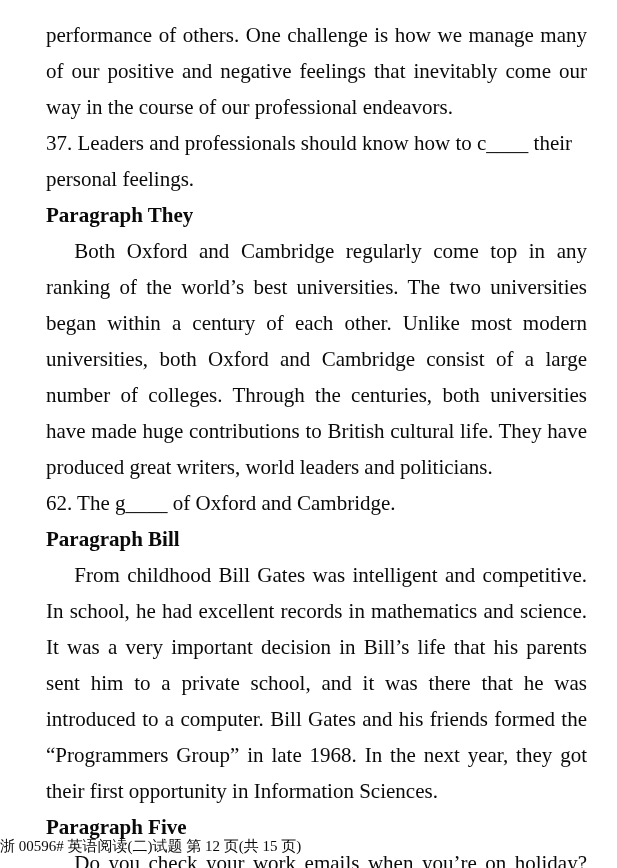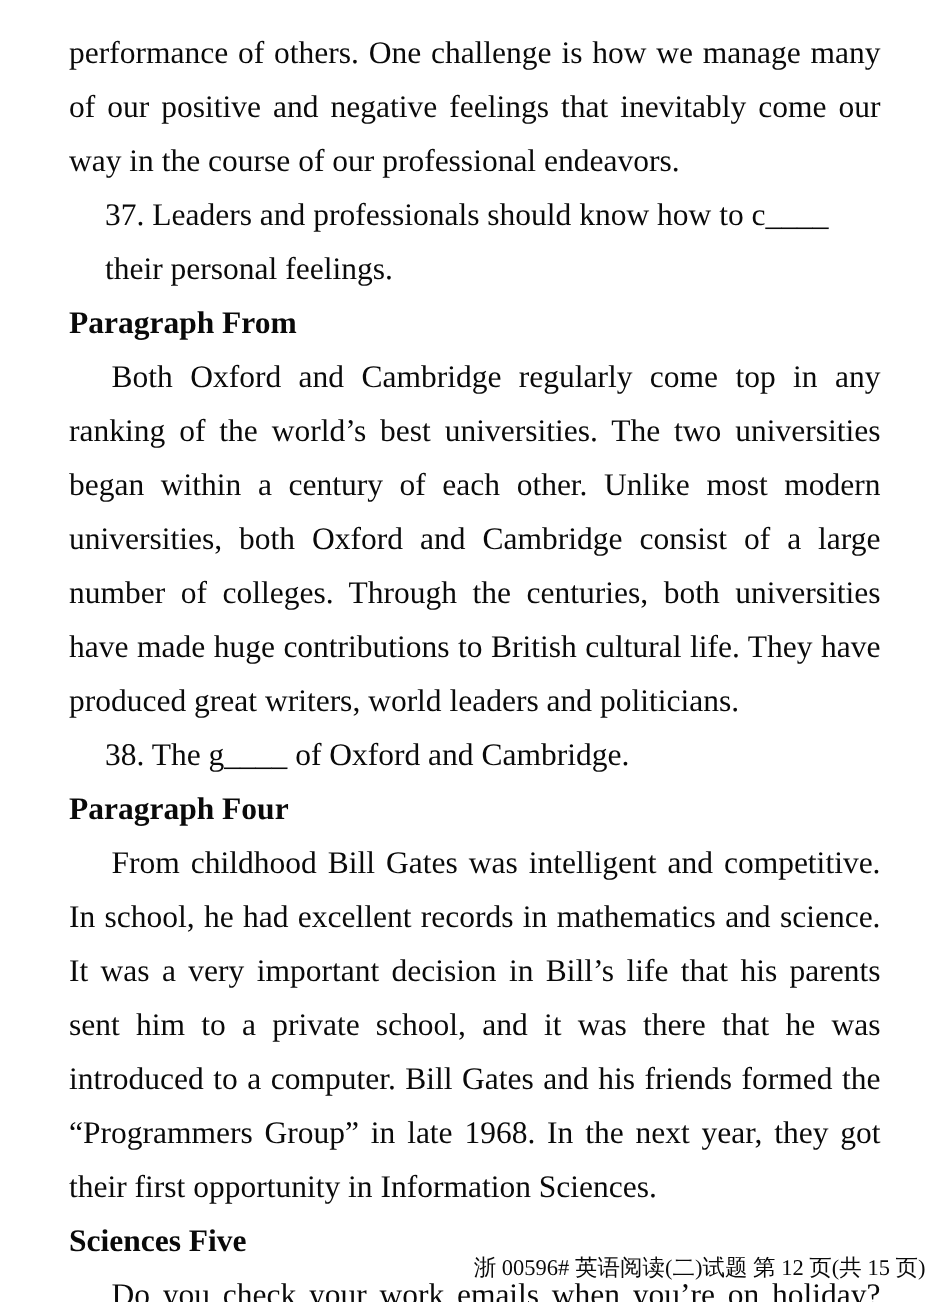--- a/index.html
+++ b/index.html
@@ -29,48 +29,47 @@
   }
   .para {
     text-align: justify;
     text-indent: 1.35em;
   }
   .para.no-indent {
     text-indent: 0;
   }
   .question {
     text-align: left;
-    margin-left: 24px;
   }
   .heading {
     font-weight: bold;
     text-align: left;
   }
   .footer {
     position: absolute;
     left: 0;
     right: 0;
     bottom: 12px;
-    text-align: right;
+    text-align: left;
     font-size: 15px;
     line-height: 20px;
     color: #0a0a0a;
   }
 </style>
 </head>
 <body>
 
 <div class="page">
   <div class="content">
     <p class="para no-indent">performance of others. One challenge is how we manage many of our positive and negative feelings that inevitably come our way in the course of our professional endeavors.</p>
     <p class="question">37. Leaders and professionals should know how to c____ their personal feelings.</p>
-    <p class="heading">Paragraph From</p>
+    <p class="heading">Paragraph They</p>
     <p class="para">Both Oxford and Cambridge regularly come top in any ranking of the world’s best universities. The two universities began within a century of each other. Unlike most modern universities, both Oxford and Cambridge consist of a large number of colleges. Through the centuries, both universities have made huge contributions to British cultural life. They have produced great writers, world leaders and politicians.</p>
-    <p class="question">38. The g____ of Oxford and Cambridge.</p>
-    <p class="heading">Paragraph Four</p>
+    <p class="question">62. The g____ of Oxford and Cambridge.</p>
+    <p class="heading">Paragraph Bill</p>
     <p class="para">From childhood Bill Gates was intelligent and competitive. In school, he had excellent records in mathematics and science. It was a very important decision in Bill’s life that his parents sent him to a private school, and it was there that he was introduced to a computer. Bill Gates and his friends formed the “Programmers Group” in late 1968. In the next year, they got their first opportunity in Information Sciences.</p>
-    <p class="heading">Sciences Five</p>
+    <p class="heading">Paragraph Five</p>
     <p class="para">Do you check your work emails when you’re on holiday? Do you call your colleagues to ask what’s happening in the office even on a day off? When you see no signal on your mobile phone in a busy shopping centre or no wifi in the hotel by the beach, will you get anxious?</p>
     <p class="question">40. Typical signs of a w____.</p>
     <p class="heading">Sciences Six</p>
   </div>
   <div class="footer">浙 00596# 英语阅读(二)试题 第 12 页(共 15 页)</div>
 </div>
 
 </body></html>

